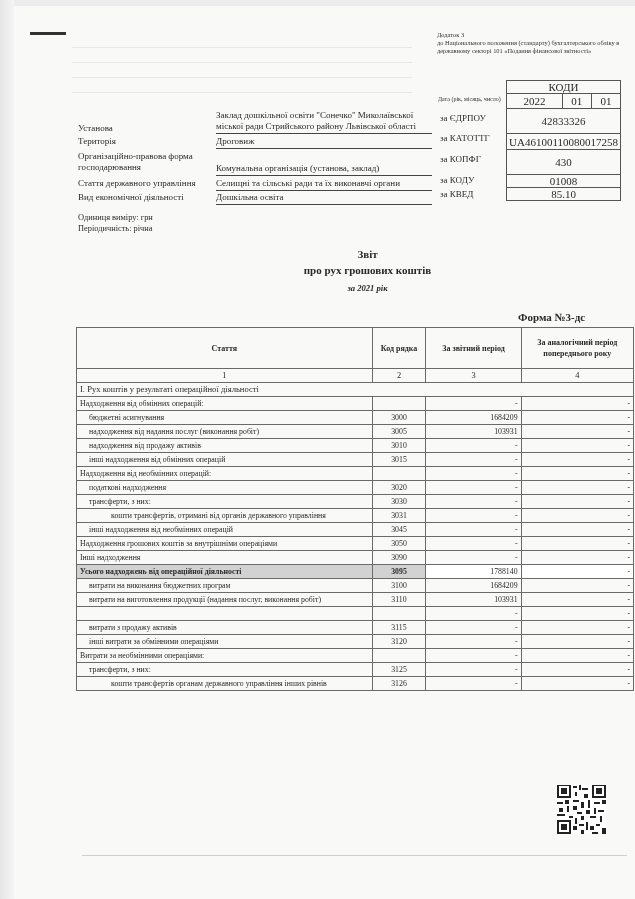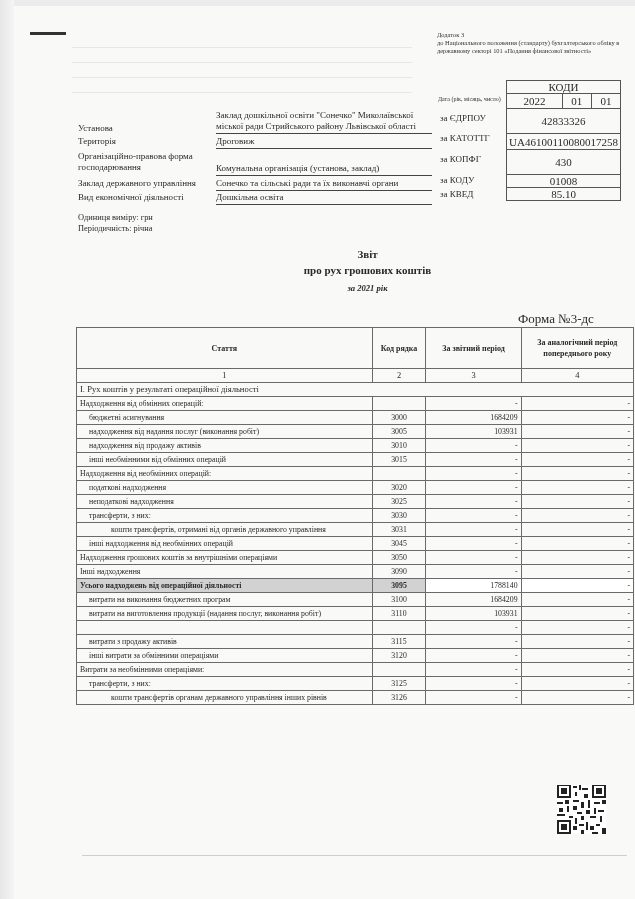--- a/index.html
+++ b/index.html
@@ -26,21 +26,21 @@
   .info-label { position: absolute; left: 0; line-height: 11px; }
   .info-value { position: absolute; left: 138px; width: 216px; border-bottom: 1px solid #444; line-height: 11px; padding-bottom: 1px; }
   .info-za { position: absolute; left: 362px; line-height: 11px; }
 
   .units { position: absolute; left: 78px; top: 212px; font-size: 8.4px; line-height: 11px; }
 
   .title { position: absolute; left: 0; width: 635px; text-align: center; font-weight: bold; }
   .t1 { top: 248px; font-size: 11px; left: 50px; }
   .t2 { top: 264px; font-size: 11px; left: 50px; }
   .t3 { top: 283px; font-size: 8.6px; font-style: italic; left: 50px; }
-  .form-no { position: absolute; left: 518px; top: 311px; font-size: 13px; font-weight: normal; }
+  .form-no { position: absolute; left: 518px; top: 311px; font-size: 11px; font-weight: bold; }
 
   table.main { position: absolute; left: 76px; top: 327px; width: 558px; border-collapse: collapse; font-size: 7.8px; }
   table.main td, table.main th { border: 1px solid #6a6a6a; padding: 0 3px; height: 13px; line-height: 11px; }
   table.main th { font-weight: bold; height: 40px; font-size: 8px; }
   .c1 { width: 275px; }
   .c2 { width: 49px; text-align: center; }
   .c3 { width: 93px; text-align: right; }
   .c4 { width: 110px; text-align: right; }
   .numrow td { text-align: center; font-size: 8.4px; }
   .section td { font-weight: normal; font-size: 8.6px; }
@@ -110,22 +110,22 @@
     <span class="info-label">Територія</span>
     <span class="info-value">Дроговиж</span>
     <span class="info-za" style="top:-3px">за КАТОТТГ</span>
   </div>
   <div class="info-row" style="top:41px">
     <span class="info-label" style="width:130px">Організаційно-правова форма господарювання</span>
     <span class="info-value" style="top:12px">Комунальна організація (установа, заклад)</span>
     <span class="info-za" style="top:3px">за КОПФГ</span>
   </div>
   <div class="info-row" style="top:68px">
-    <span class="info-label">Заклад державного управління</span>
-    <span class="info-value">Сонечко та сільські ради та їх виконавчі органи</span>
+    <span class="info-label">Стаття державного управління</span>
+    <span class="info-value">Селищні та сільські ради та їх виконавчі органи</span>
     <span class="info-za" style="top:-3px">за КОДУ</span>
   </div>
   <div class="info-row" style="top:82px">
     <span class="info-label">Вид економічної діяльності</span>
     <span class="info-value">Дошкільна освіта</span>
     <span class="info-za" style="top:-3px">за КВЕД</span>
   </div>
 </div>
 
 <div class="units">
@@ -175,40 +175,34 @@
         <td class="c3">103931</td>
         <td class="c4">-</td>
       </tr>
       <tr>
         <td class="c1 indent1">надходження від продажу активів</td>
         <td class="c2">3010</td>
         <td class="c3">-</td>
         <td class="c4">-</td>
       </tr>
       <tr>
-        <td class="c1 indent1">інші необмінними від обмінних операцій</td>
+        <td class="c1 indent1">інші надходження від обмінних операцій</td>
         <td class="c2">3015</td>
         <td class="c3">-</td>
         <td class="c4">-</td>
       </tr>
       <tr>
         <td class="c1">Надходження від необмінних операцій:</td>
         <td class="c2"></td>
         <td class="c3">-</td>
         <td class="c4">-</td>
       </tr>
       <tr>
         <td class="c1 indent1">податкові надходження</td>
         <td class="c2">3020</td>
-        <td class="c3">-</td>
-        <td class="c4">-</td>
-      </tr>
-      <tr>
-        <td class="c1 indent1">неподаткові надходження</td>
-        <td class="c2">3025</td>
         <td class="c3">-</td>
         <td class="c4">-</td>
       </tr>
       <tr>
         <td class="c1 indent1">трансферти, з них:</td>
         <td class="c2">3030</td>
         <td class="c3">-</td>
         <td class="c4">-</td>
       </tr>
       <tr class="tall">

